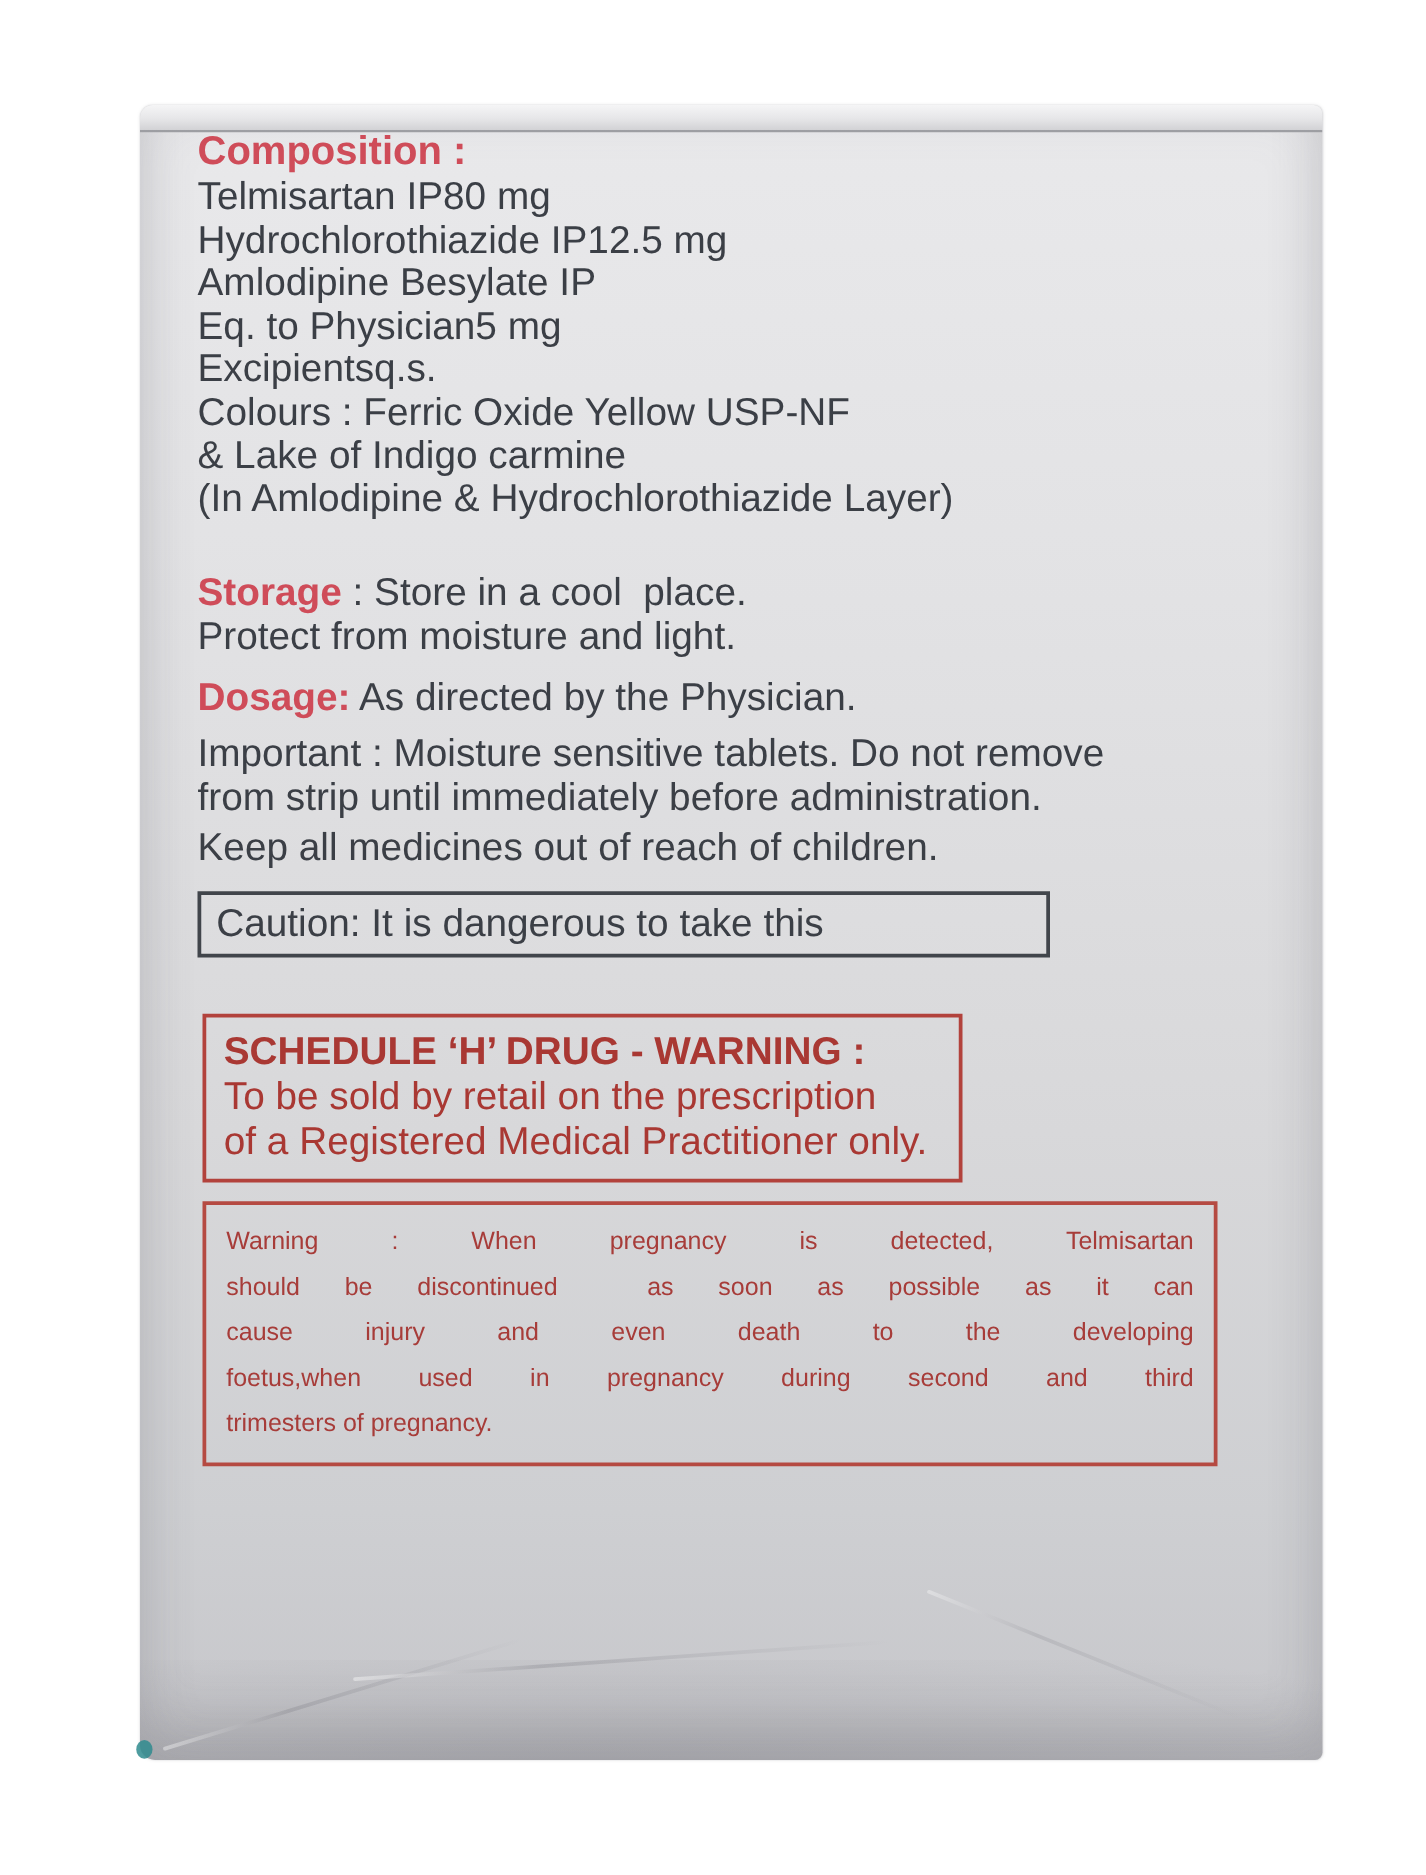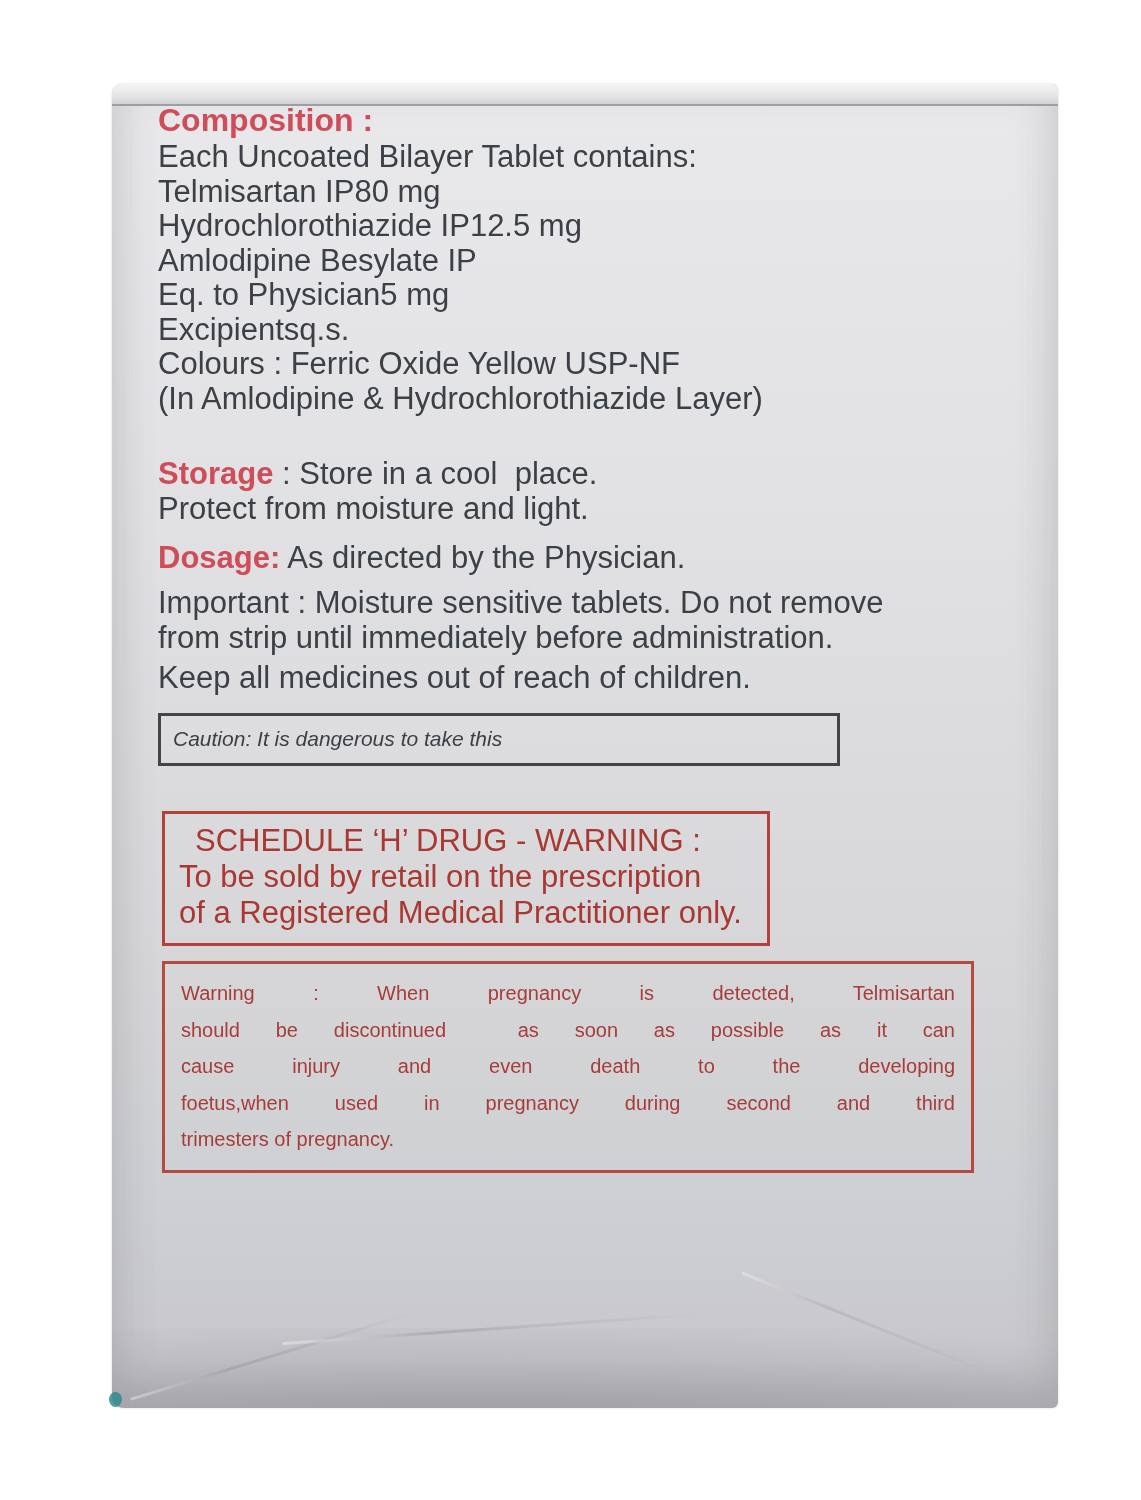--- a/index.html
+++ b/index.html
@@ -60,29 +60,29 @@
   .sec-dosage{top:457px;}
   .sec-important{top:502px;}
   .sec-keep{top:577px;}
   
   .caution-box{
     position:absolute;left:46px;top:629px;width:682px;
     border:3px solid #41454b;
     padding:6px 12px 8px 12px;box-sizing:border-box;
     background:rgba(255,255,255,0.04);
   }
-  .caution-box .line{font-size:21px;line-height:33px;font-style:italic;}
+  .caution-box .line{font-size:31px;line-height:33px;}
   
   .schedule-box{
     position:absolute;left:50px;top:727px;width:608px;
     border:3px solid #b2423c;
     padding:9px 14px 12px 14px;box-sizing:border-box;
     color:#a93833;
   }
-  .schedule-box .head{font-size:31px;font-weight:normal;line-height:40px;margin-left:16px;}
+  .schedule-box .head{font-size:31px;font-weight:bold;line-height:40px;}
   .schedule-box .line{font-size:31px;line-height:36px;}
   
   .warning-box{
     position:absolute;left:50px;top:877px;width:812px;
     border:3px solid #b54a42;
     padding:11px 16px 12px 16px;box-sizing:border-box;
     color:#a73c39;
   }
   .warning-box .wline{font-size:20px;line-height:36.5px;white-space:pre-wrap;}
   .warning-box .just{text-align:justify;text-align-last:justify;}
@@ -96,21 +96,20 @@
     <div class="crease a"></div>
     <div class="crease b"></div>
     <div class="crease c"></div>
     <div class="bottom-shade"></div>
     <div class="teal-mark"></div>
 
     <div class="content">
 
       <div class="sec sec-composition body-txt">
         <div class="comp-heading red line">Composition :</div>
-        <div class="line">Each Uncoated Bilayer Tablet contains:</div>
         <div class="comp-row">
           <span class="line">Telmisartan IP</span>
           <span class="line">80 mg</span>
         </div>
         <div class="comp-row">
           <span class="line">Hydrochlorothiazide IP</span>
           <span class="line">12.5 mg</span>
         </div>
         <div class="comp-row">
           <span class="line">Amlodipine Besylate IP</span>
@@ -118,20 +117,21 @@
         </div>
         <div class="comp-row">
           <span class="line">Eq. to Physician</span>
           <span class="line">5 mg</span>
         </div>
         <div class="comp-row">
           <span class="line">Excipients</span>
           <span class="line">q.s.</span>
         </div>
         <div class="line">Colours : Ferric Oxide Yellow USP-NF</div>
+        <div class="line">&amp; Lake of Indigo carmine</div>
         <div class="line">(In Amlodipine &amp; Hydrochlorothiazide Layer)</div>
       </div>
 
       <div class="sec sec-storage body-txt">
         <div class="line"><span class="red">Storage</span><span> : Store in a cool  place.</span></div>
         <div class="line">Protect from moisture and light.</div>
       </div>
 
       <div class="sec sec-dosage body-txt">
         <div class="line"><span class="red">Dosage:</span><span> As directed by the Physician.</span></div>

